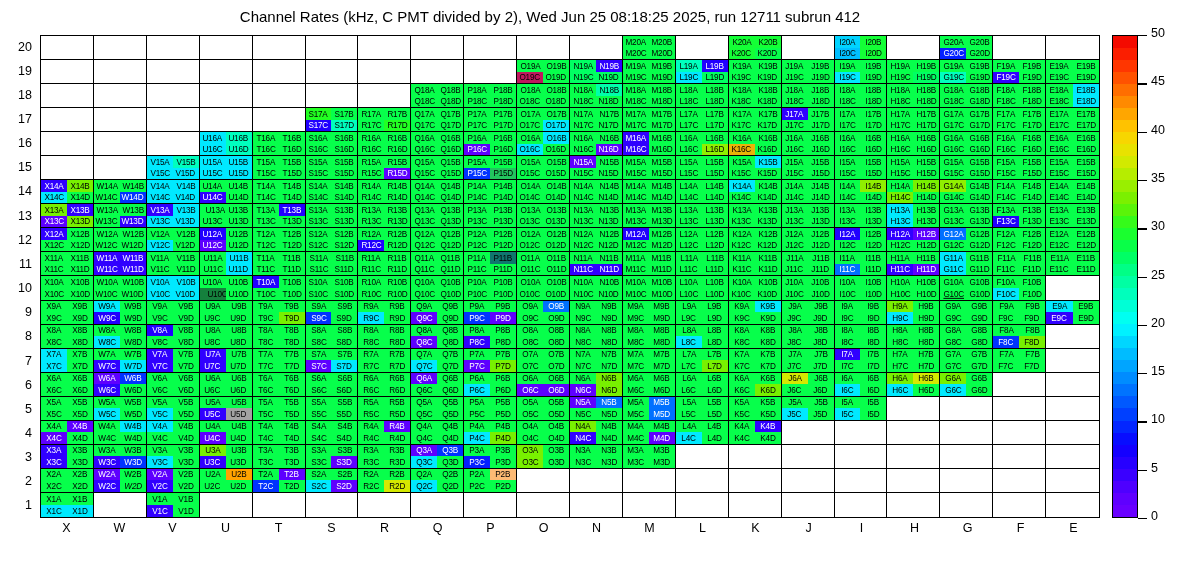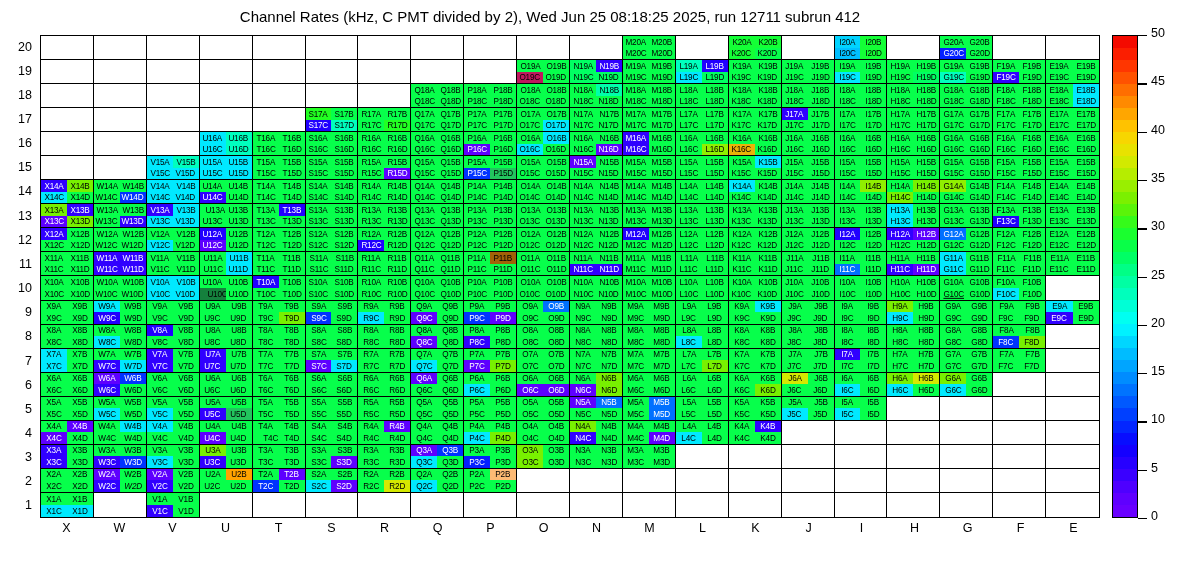--- a/index.html
+++ b/index.html
@@ -2200,21 +2200,21 @@
             <span>Q11C</span>
           </div>
           <div class="pad" style="background: rgb(7, 255, 75); color: rgb(0, 0, 0);">
             <span>Q11D</span>
           </div>
         </div>
         <div class="supercell">
           <div class="pad" style="background: rgb(7, 255, 75); color: rgb(0, 0, 0);">
             <span>P11A</span>
           </div>
-          <div class="pad" style="background: #a16207; color: rgb(0, 0, 0);">
+          <div class="pad" style="background: #0f766e; color: rgb(0, 0, 0);">
             <span>P11B</span>
           </div>
           <div class="pad" style="background: rgb(7, 255, 75); color: rgb(0, 0, 0);">
             <span>P11C</span>
           </div>
           <div class="pad" style="background: rgb(7, 255, 75); color: rgb(0, 0, 0);">
             <span>P11D</span>
           </div>
         </div>
         <div class="supercell">
@@ -3751,21 +3751,21 @@
         <div class="supercell">
           <div class="pad" style="background: rgb(7, 255, 75); color: rgb(0, 0, 0);">
             <span>U5A</span>
           </div>
           <div class="pad" style="background: rgb(7, 255, 75); color: rgb(0, 0, 0);">
             <span>U5B</span>
           </div>
           <div class="pad" style="background: rgb(48, 0, 255); color: rgb(255, 255, 255);">
             <span>U5C</span>
           </div>
-          <div class="pad" style="background: #22c55e; color: rgb(0, 0, 0);">
+          <div class="pad" style="background: #a3a3a3; color: rgb(0, 0, 0);">
             <span>U5D</span>
           </div>
         </div>
         <div class="supercell">
           <div class="pad" style="background: rgb(7, 255, 75); color: rgb(0, 0, 0);">
             <span>T5A</span>
           </div>
           <div class="pad" style="background: rgb(7, 255, 75); color: rgb(0, 0, 0);">
             <span>T5B</span>
           </div>
@@ -3990,21 +3990,21 @@
             <span>U4D</span>
           </div>
         </div>
         <div class="supercell">
           <div class="pad" style="background: rgb(7, 255, 75); color: rgb(0, 0, 0);">
             <span>T4A</span>
           </div>
           <div class="pad" style="background: rgb(7, 255, 75); color: rgb(0, 0, 0);">
             <span>T4B</span>
           </div>
-          <div class="pad" style="background: rgb(7, 255, 75); color: rgb(0, 0, 0); justify-content: flex-end;">
+          <div class="pad" style="background: rgb(7, 255, 75); color: rgb(0, 0, 0);">
             <span>T4C</span>
           </div>
           <div class="pad" style="background: rgb(7, 255, 75); color: rgb(0, 0, 0);">
             <span>T4D</span>
           </div>
         </div>
         <div class="supercell">
           <div class="pad" style="background: rgb(7, 255, 75); color: rgb(0, 0, 0);">
             <span>S4A</span>
           </div>

